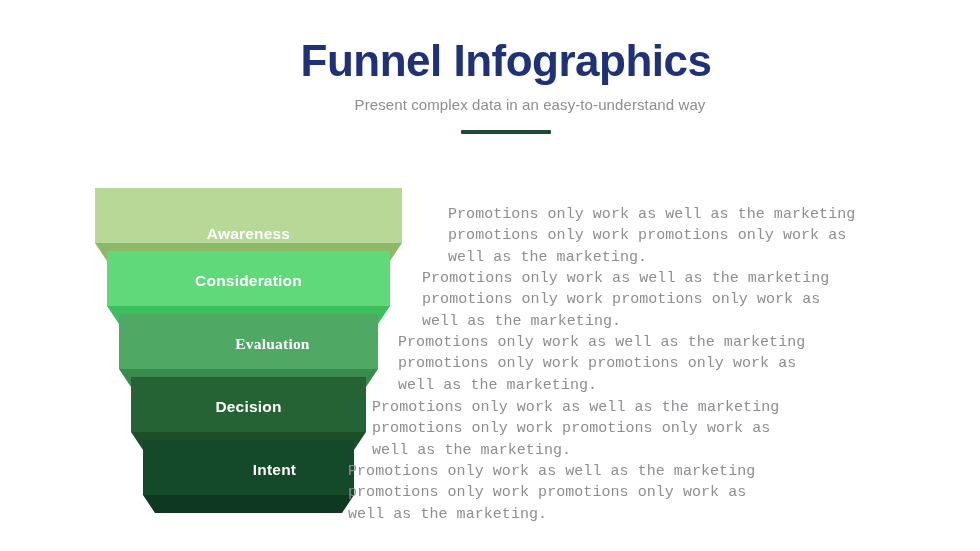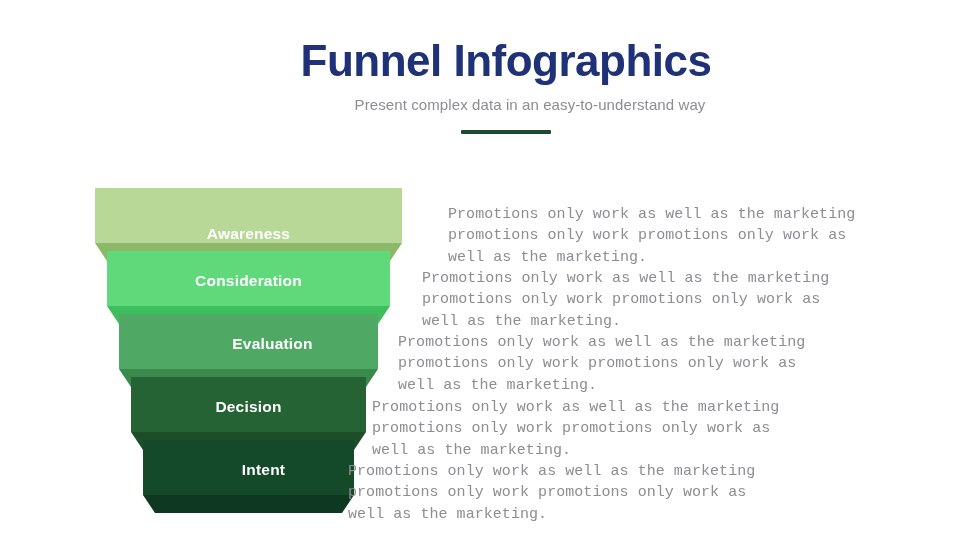--- a/index.html
+++ b/index.html
@@ -123,23 +123,23 @@
       </g>
 
       <g>
         <polygon id="s4-shadow" points="83,310 294,310 282,328 95,328" fill="#0e3820"></polygon>
         <polygon id="s4-body" points="83,255 294,255 294,310 83,310" fill="#14492a"></polygon>
       </g>
     </svg>
 
     <div class="stage-label" style="left: 35px; top: 40px; width: 307px; color: rgb(255, 255, 255);">Awareness</div>
     <div class="stage-label" style="left: 47px; top: 87px; width: 283px; color: rgb(255, 255, 255);">Consideration</div>
-    <div class="stage-label" style="left: 59px; top: 150px; width: 307px; color: rgb(255, 255, 255);">Evaluation</div>
+    <div class="stage-label" style="left: 59px; top: 150px; width: 307px; color: rgb(255, 255, 255); font-family: Liberation Serif, serif;">Evaluation</div>
     <div class="stage-label" style="left: 71px; top: 213px; width: 235px; color: rgb(255, 255, 255);">Decision</div>
-    <div class="stage-label" style="left: 83px; top: 276px; width: 241px; color: rgb(255, 255, 255);">Intent</div>
+    <div class="stage-label" style="left: 94px; top: 276px; width: 241px; color: rgb(255, 255, 255);">Intent</div>
   </div>
 
   <div class="desc" style="left: 448px; top: 204px; color: rgb(141, 141, 146);">Promotions only work as well as the marketing promotions only work promotions only work as well as the marketing.</div>
   <div class="desc" style="left: 422px; top: 268px; color: rgb(141, 141, 146);">Promotions only work as well as the marketing promotions only work promotions only work as well as the marketing.</div>
   <div class="desc" style="left: 398px; top: 332px; color: rgb(141, 141, 146);">Promotions only work as well as the marketing promotions only work promotions only work as well as the marketing.</div>
   <div class="desc" style="left: 372px; top: 397px; color: rgb(141, 141, 146);">Promotions only work as well as the marketing promotions only work promotions only work as well as the marketing.</div>
   <div class="desc" style="left: 348px; top: 461px; color: rgb(141, 141, 146);">Promotions only work as well as the marketing promotions only work promotions only work as well as the marketing.</div>
 
 </div>
 

